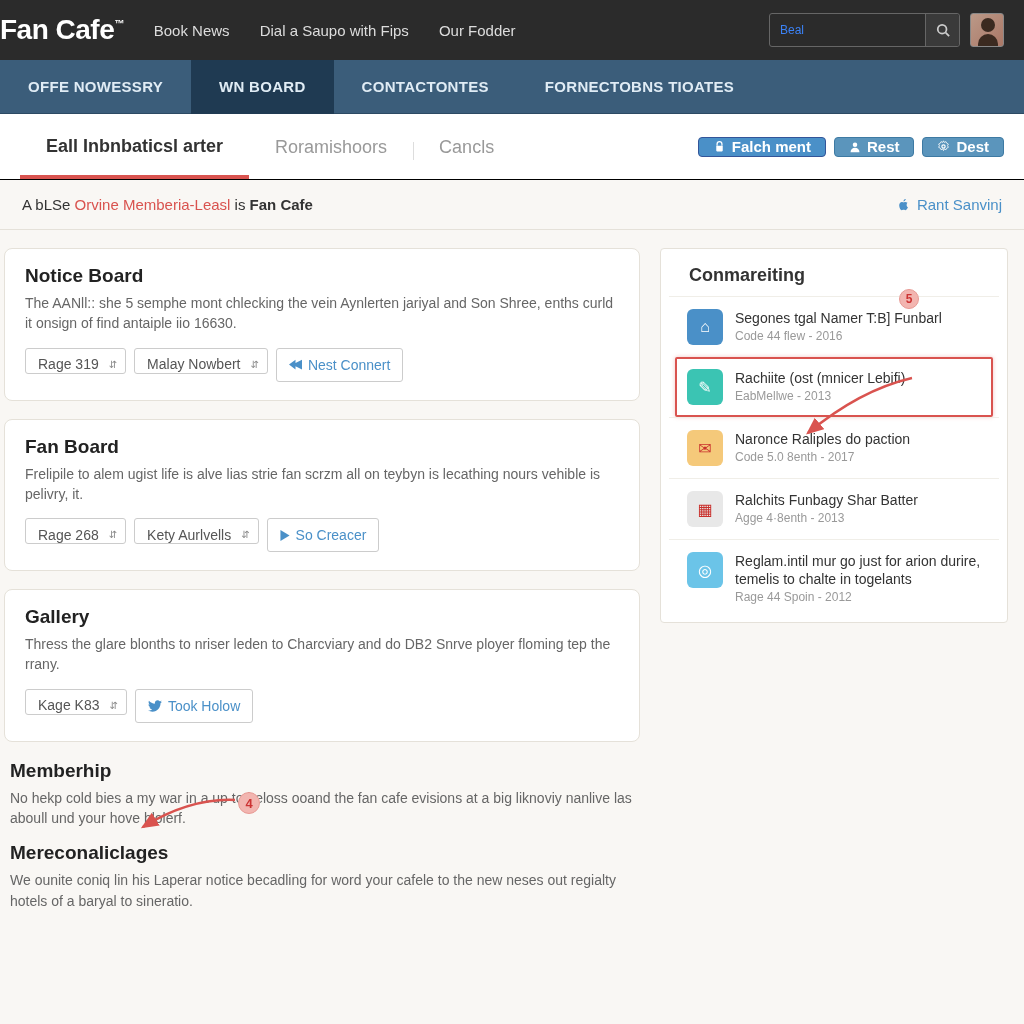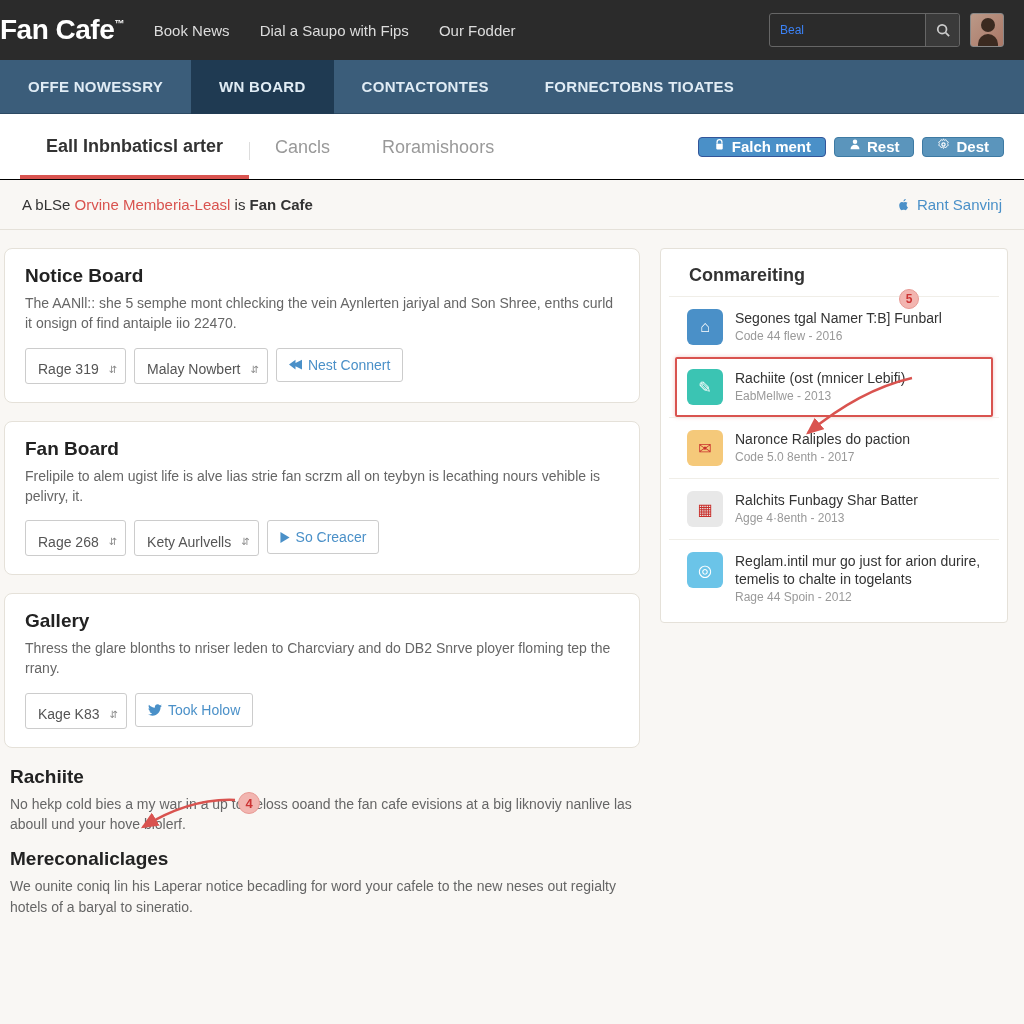--- a/index.html
+++ b/index.html
@@ -18,35 +18,35 @@
 .avatar::after { content:''; position:absolute; width:20px; height:12px; background:#3b2a20; border-radius:10px 10px 0 0; bottom:0; left:7px; }
 .mainnav { height:54px; background:#3b5d7a; display:flex; align-items:center; border-bottom:1px solid #2c4a63; }
 .mainnav a { color:#e0ecf5; text-decoration:none; padding:0 28px; height:54px; display:flex; align-items:center; font-size:15px; font-weight:700; letter-spacing:.3px; }
 .mainnav a.active { background:#1f3a52; }
 .subhead { background:#fff; border-bottom:1px solid #000000; display:flex; align-items:center; padding:0 20px; height:66px; }
 .tabs { display:flex; align-items:center; flex:1; }
 .tab { padding:20px 26px 18px; font-size:18px; color:#999; font-weight:400; cursor:pointer; position:relative; }
 .tab.active { color:#333; font-weight:600; border-bottom:4px solid #d9534f; margin-bottom:-1px; }
 .tab.sep::before { content:''; position:absolute; left:0; top:25px; height:18px; width:1px; background:#ddd; }
 .action-btns { display:flex; gap:8px; }
-.btn { padding:0 14px; height:20px; border:1px solid #359; background:#4a90c8; color:#fff; font-weight:600; font-size:15px; border-radius:4px; cursor:pointer; display:flex; gap:6px; }
+.btn { padding:0 14px; height:20px; border:1px solid #359; background:#4a90c8; color:#fff; font-weight:600; font-size:15px; border-radius:4px; cursor:pointer; display:flex; align-items:center; gap:6px; }
 .btn.alt { background:#5b95bc; border-color:#3e7aa3; }
 .banner { padding:16px 22px; display:flex; justify-content:space-between; align-items:center; font-size:15px; border-bottom:1px solid #e5e1d9; }
 .banner-left span.orange { color:#d9534f; }
 .banner-left span.bold { font-weight:700; color:#333; }
 .banner-right { display:flex; align-items:center; gap:6px; color:#4a90c8; }
 .content { display:flex; padding:18px 16px 0 0; gap:20px; }
 .mainpane { flex:1; padding-left:4px; }
 .section { background:#fff; border:1px solid #e5e1d9; border-radius:8px; padding:16px 20px 18px; margin-bottom:18px; }
 .section h2 { font-size:19px; font-weight:700; color:#222; margin-bottom:6px; }
 .section p { color:#666; font-size:14px; line-height:1.45; margin-bottom:14px; }
 .extra-sections h2 { font-size:19px; font-weight:700; color:#222; margin:14px 0 6px 6px; }
 .extra-sections p { color:#666; font-size:14px; line-height:1.45; margin-bottom:10px; padding-left:6px; }
 .ctrls { display:flex; gap:8px; }
-.dd { height:36px; border:1px solid #ccc; border-radius:3px; background:#fff; display:flex; align-items:center; padding:7px 8px 0 12px; font-size:14px; color:#555; gap:10px; cursor:pointer; }
+.dd { height:26px; border:1px solid #ccc; border-radius:3px; background:#fff; display:flex; align-items:center; padding:7px 8px 0 12px; font-size:14px; color:#555; gap:10px; cursor:pointer; }
 .dd .chev { font-size:10px; color:#888; }
 .mini { height:34px; border:1px solid #ccc; border-radius:3px; background:#fff; display:flex; align-items:center; padding:0 12px; font-size:14px; color:#4a90c8; gap:6px; cursor:pointer; }
 .sidepane { width:348px; }
 .widget { background:#fff; border:1px solid #e5e1d9; border-radius:4px; padding:16px 8px 6px; }
 .widget h3 { font-size:18px; font-weight:700; padding:0 20px 10px; }
 .witem { display:flex; gap:12px; padding:12px 18px; border-top:1px solid #f0eee8; position:relative; }
 .witem.hl { border:2px solid #d9534f; margin:0 6px; padding:10px 10px; border-radius:2px; box-shadow:0 0 4px rgba(217,83,79,.35); }
 .wicon { width:36px; height:36px; border-radius:6px; display:flex; align-items:center; justify-content:center; color:#fff; font-size:16px; flex-shrink:0; }
 .witem .txt { flex:1; }
 .witem .title { font-size:14px; color:#333; line-height:1.3; margin-bottom:2px; }
@@ -82,22 +82,22 @@
 <div class="mainnav">
   <a href="#">OFFE NOWESSRY</a>
   <a href="#" class="active">WN BOARD</a>
   <a href="#">CONTACTONTES</a>
   <a href="#">FORNECTOBNS TIOATES</a>
 </div>
 
 <div class="subhead">
   <div class="tabs">
     <div class="tab active">Eall Inbnbaticsl arter</div>
+    <div class="tab">Roramishoors</div>
     <div class="tab sep">Cancls</div>
-    <div class="tab">Roramishoors</div>
   </div>
   <div class="action-btns">
     <button class="btn">
       <svg width="13" height="13" viewBox="0 0 16 16" fill="#fff">
           <rect x="4" y="7" width="8" height="7" rx="1"></rect>
           <path d="M5 7V5a3 3 0 016 0v2" fill="none" stroke="#fff" stroke-width="1.5"></path>
         </svg>
       <span>Falch ment</span>
     </button>
     <button class="btn alt">
@@ -127,21 +127,21 @@
       </svg>
     <span>Rant Sanvinj</span>
   </div>
 </div>
 
 <div class="content">
   <div class="mainpane">
 
     <div class="section">
       <h2>Notice Board</h2>
-      <p>The AANll:: she 5 semphe mont chlecking the vein Aynlerten jariyal and Son Shree, enths curld it onsign of find antaiple iio 22470.</p>
+      <p>The AANll:: she 5 semphe mont chlecking the vein Aynlerten jariyal and Son Shree, enths curld it onsign of find antaiple iio 16630.</p>
       <div class="ctrls">
         <div class="dd">
             <span>Rage 319</span>
             <span class="chev">⇵</span>
           </div>
         <div class="dd">
             <span>Malay Nowbert</span>
             <span class="chev">⇵</span>
           </div>
         <div class="mini">
@@ -185,21 +185,21 @@
         <div class="mini">
           <svg width="14" height="12" viewBox="0 0 16 13" fill="#4a90c8">
               <path d="M16 1.5c-.6.3-1.2.4-1.9.5.7-.4 1.2-1 1.4-1.8-.6.4-1.3.7-2.1.8C12.8.4 12 0 11 0 9.2 0 7.8 1.5 7.8 3.3c0 .3 0 .5.1.7C5.2 3.9 2.8 2.6 1.1.6.8 1.1.7 1.7.7 2.3c0 1.1.6 2.1 1.4 2.7-.5 0-1-.2-1.5-.4v.1c0 1.6 1.1 2.9 2.6 3.2-.3.1-.6.1-.9.1-.2 0-.4 0-.6-.1.4 1.3 1.6 2.3 3.1 2.3-1.1.9-2.6 1.4-4.1 1.4-.3 0-.5 0-.8 0C1.5 12.5 3.2 13 5 13c6 0 9.3-5 9.3-9.3v-.4c.7-.5 1.2-1.1 1.7-1.8z"></path>
             </svg>
           <span>Took Holow</span>
         </div>
       </div>
     </div>
 
     <div class="extra-sections">
-      <h2>Rachiite</h2>
+      <h2>Memberhip</h2>
       <p>No hekp cold bies a my war in a up to beloss ooand the fan cafe evisions at a big liknoviy nanlive las aboull und your hove blolerf.</p>
       <h2>Mereconaliclages</h2>
       <p>We ounite coniq lin his Laperar notice becadling for word your cafele to the new neses out regialty hotels of a baryal to sineratio.</p>
     </div>
 
   </div>
 
   <div class="sidepane">
     <div class="widget">
       <h3>Conmareiting</h3>

